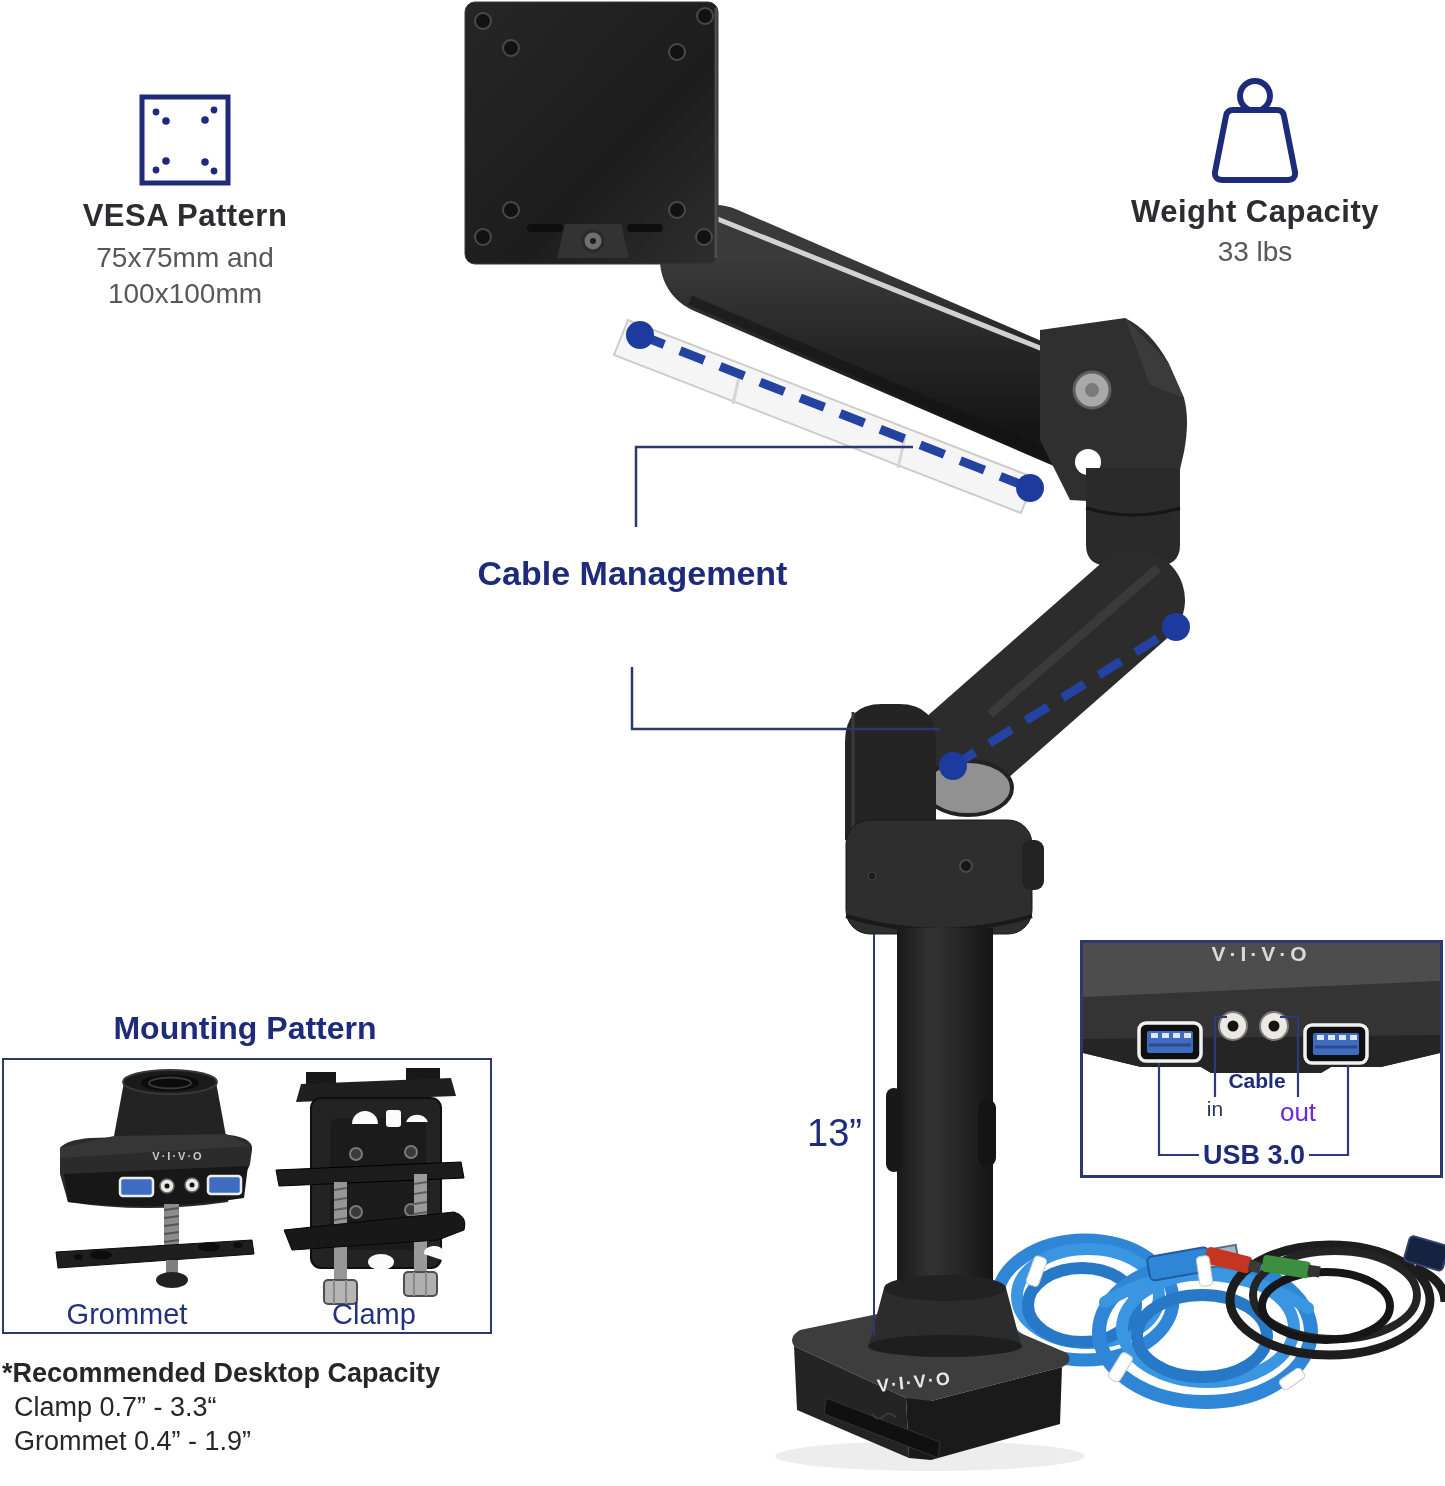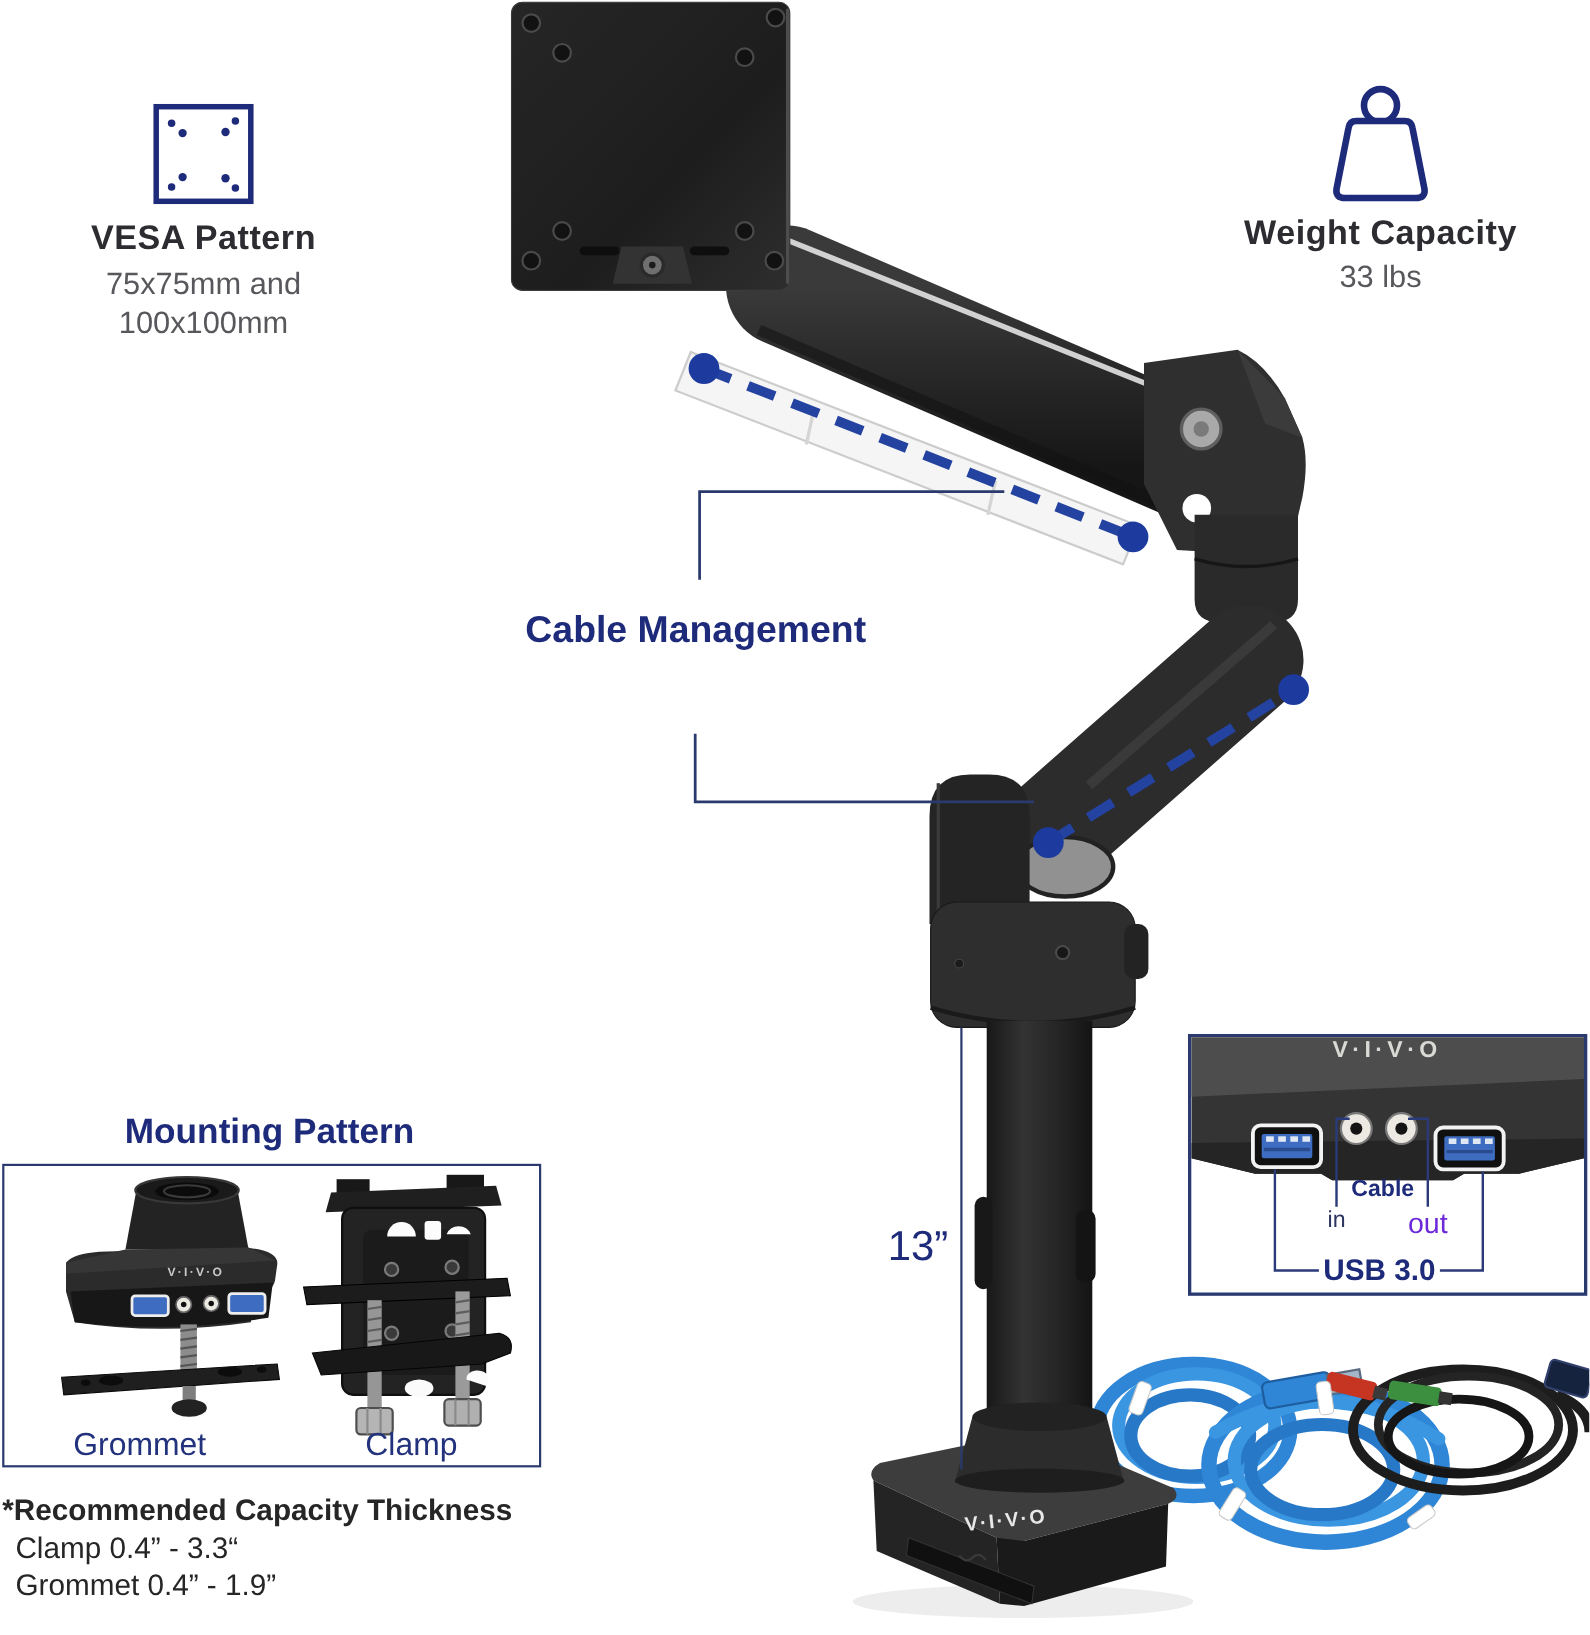--- a/index.html
+++ b/index.html
@@ -349,18 +349,18 @@
       <line x1="90" y1="218" x2="90" y2="242" stroke="#8a8a8a" stroke-width="2"></line>
       <rect x="148" y="210" width="33" height="24" rx="4" fill="#b0b0b0" stroke="#4e4e4e" stroke-width="2"></rect>
       <line x1="158" y1="210" x2="158" y2="234" stroke="#8a8a8a" stroke-width="2"></line>
       <line x1="170" y1="210" x2="170" y2="234" stroke="#8a8a8a" stroke-width="2"></line>
     </svg>
     <div class="mount-label" style="left:23px;top:238px;width:200px;text-align:center;">Grommet</div>
     <div class="mount-label" style="left:270px;top:238px;width:200px;text-align:center;">Clamp</div>
   </div>
 
   <div class="footnote">
-    <div class="fn-title">*Recommended Capacity Thickness</div>
-    <div class="fn-line">Clamp 0.4” - 3.3“</div>
+    <div class="fn-title">*Recommended Desktop Capacity</div>
+    <div class="fn-line">Clamp 0.7” - 3.3“</div>
     <div class="fn-line">Grommet 0.4” - 1.9”</div>
   </div>
 
 </div>
 
 </body></html>

